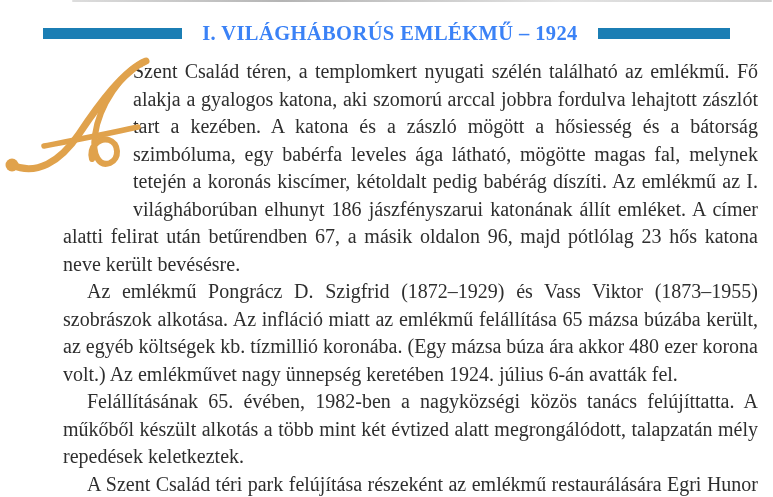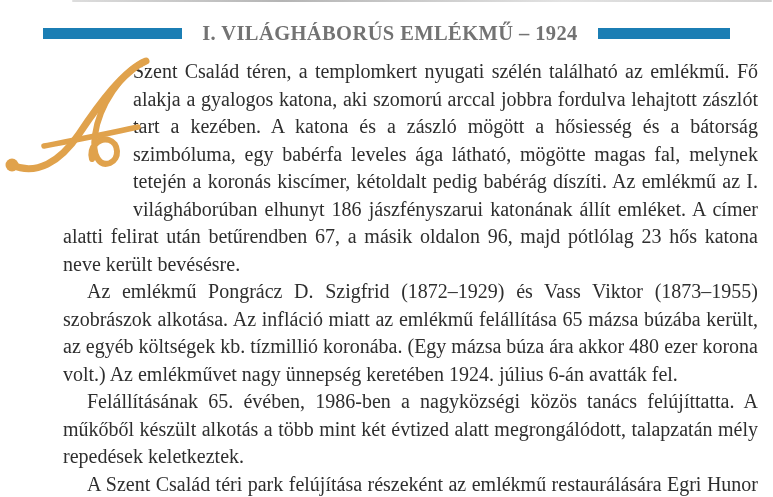--- a/index.html
+++ b/index.html
@@ -35,21 +35,21 @@
   .title-bar {
     height: 11px;
     background: #1B7EB4;
   }
   .title-bar.left  { width: 139px; }
   .title-bar.right { width: 132px; }
   .doc-title {
     font-size: 20.5px;
     font-weight: 700;
     letter-spacing: 0.4px;
-    color: #737373;
+    color: #3b82f6;
     margin: 0 20px;
     white-space: nowrap;
     line-height: 22px;
   }
   .article {
     position: absolute;
     top: 58px;
     left: 0;
     width: 773px;
     box-sizing: border-box;
@@ -106,16 +106,16 @@
         <circle cx="14" cy="109" r="6.5" fill="#E0A24C" stroke="none"></circle>
         <path d="M14,109 C38,120 62,106 81,78 C101,48 126,14 148,5" stroke-width="7"></path>
         <path d="M148,5 C123,16 101,50 97,79 C94,99 101,111 112,107 C122,103 121,87 111,84 C101,81 91,91 94,103" stroke-width="6"></path>
         <path d="M46,90 C72,85 104,79 140,71" stroke-width="5.5"></path>
       </g>
     </svg>
     <span class="sr">A</span>
     <span>Szent Család téren, a templomkert nyugati szélén található az emlékmű. Fő alakja a gyalogos katona, aki szomorú arccal jobbra fordulva lehajtott zászlót tart a kezében. A katona és a zászló mögött a hősiesség és a bátorság szimbóluma, egy babérfa leveles ága látható, mögötte magas fal, melynek tetején a koronás kiscímer, kétoldalt pedig babérág díszíti. Az emlékmű az I. világháborúban elhunyt 186 jászfényszarui katonának állít emléket. A címer alatti felirat után betűrendben 67, a másik oldalon 96, majd pótlólag 23 hős katona neve került bevésésre.</span>
   </p>
   <p class="indent">Az emlékmű Pongrácz D. Szigfrid (1872–1929) és Vass Viktor (1873–1955) szobrászok alkotása. Az infláció miatt az emlékmű felállítása 65 mázsa búzába került, az egyéb költségek kb. tízmillió koronába. (Egy mázsa búza ára akkor 480 ezer korona volt.) Az emlékművet nagy ünnepség keretében 1924. július 6-án avatták fel.</p>
-  <p class="indent">Felállításának 65. évében, 1986-ben a nagyközségi közös tanács felújíttatta. A műkőből készült alkotás a több mint két évtized alatt megrongálódott, talapzatán mély repedések keletkeztek.</p>
+  <p class="indent">Felállításának 65. évében, 1982-ben a nagyközségi közös tanács felújíttatta. A műkőből készült alkotás a több mint két évtized alatt megrongálódott, talapzatán mély repedések keletkeztek.</p>
   <p class="indent">A Szent Család téri park felújítása részeként az emlékmű restaurálására Egri Hunor és Konkoly György okleveles kőszobrász és restaurátor, valamint Rékasi József kőfaragó kapott megbízást. A talapzat megerősítése érdekében az emlékművet alkotórészeire bontották és felújították, új talapzatot építettek, műkő színnel lazúrozták, a feliratokat fekete színnel újrafestették.</p>
 
 </div>
 
 </body></html>

